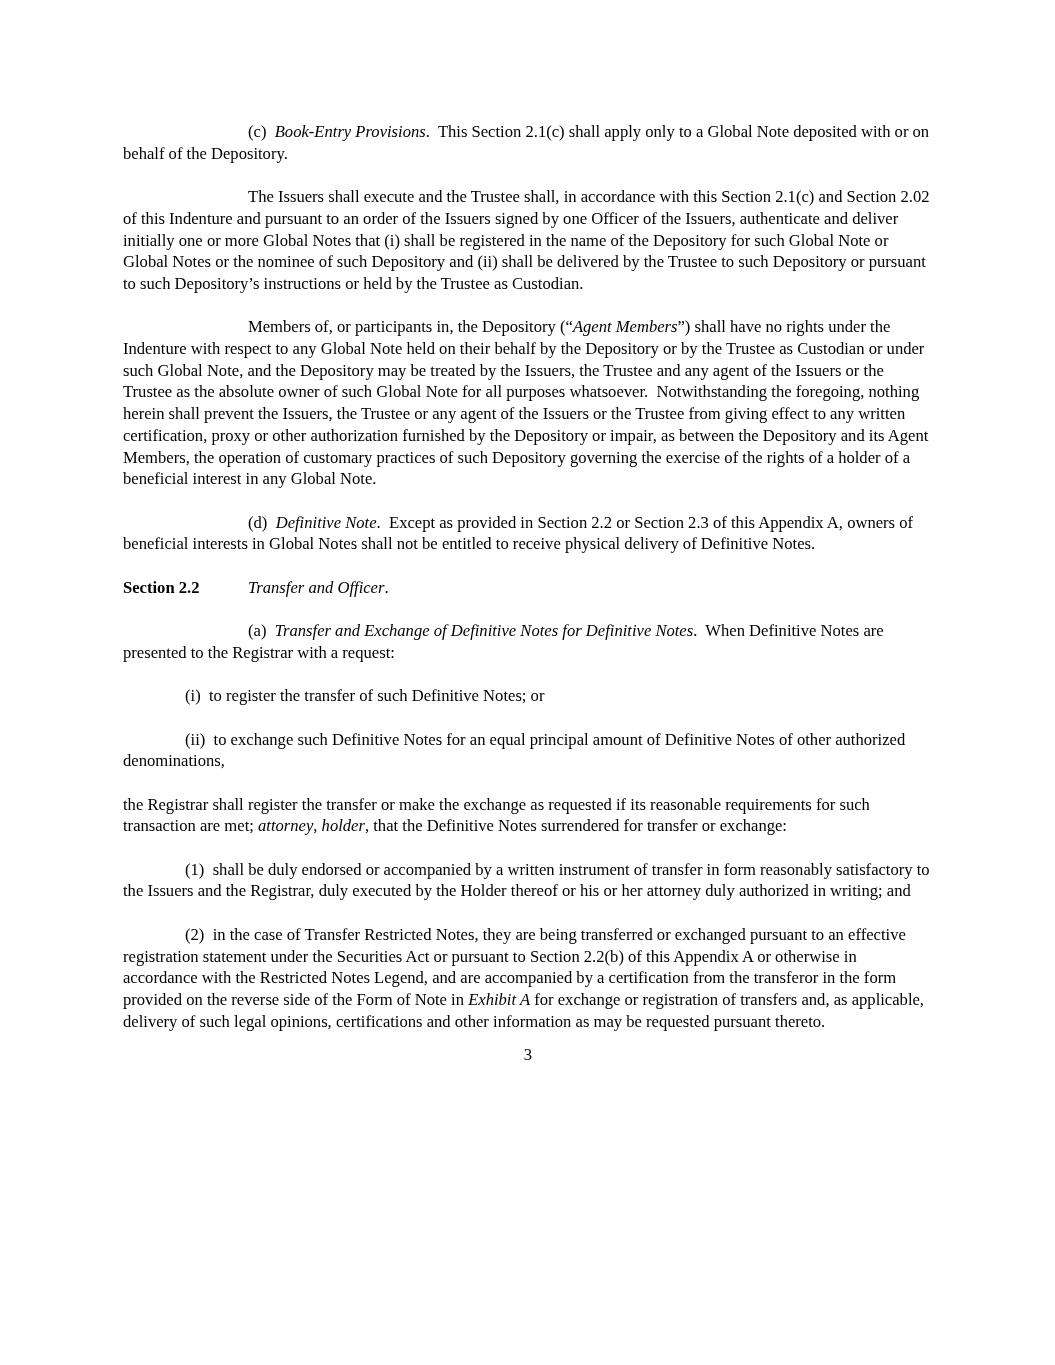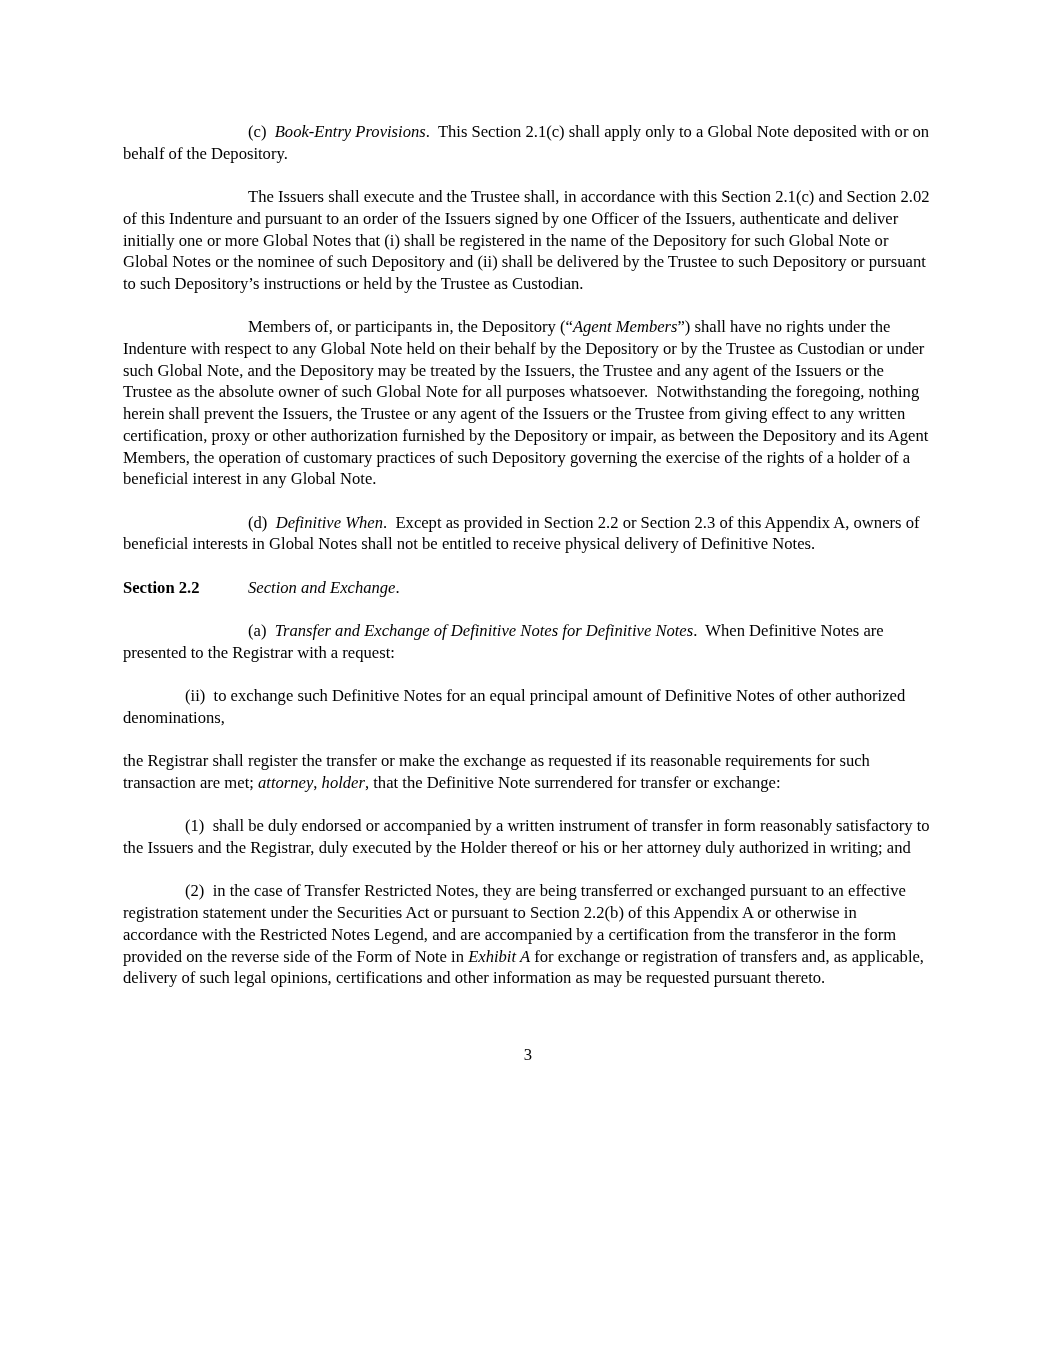--- a/index.html
+++ b/index.html
@@ -48,30 +48,31 @@
 <body>
 
 <div class="page">
 
   <p class="para"><span>(c)&nbsp; </span><span class="it">Book-Entry Provisions</span><span>.&nbsp; This Section 2.1(c) shall apply only to a Global Note deposited with or on behalf of the Depository.</span></p>
 
   <p class="para"><span>The Issuers shall execute and the Trustee shall, in accordance with this Section 2.1(c) and Section 2.02 of this Indenture and pursuant to an order of the Issuers signed by one Officer of the Issuers, authenticate and deliver initially one or more Global Notes that (i) shall be registered in the name of the Depository for such Global Note or Global Notes or the nominee of such Depository and (ii) shall be delivered by the Trustee to such Depository or pursuant to such Depository’s instructions or held by the Trustee as Custodian.</span></p>
 
   <p class="para"><span>Members of, or participants in, the Depository (“</span><span class="it">Agent Members</span><span>”) shall have no rights under the Indenture with respect to any Global Note held on their behalf by the Depository or by the Trustee as Custodian or under such Global Note, and the Depository may be treated by the Issuers, the Trustee and any agent of the Issuers or the Trustee as the absolute owner of such Global Note for all purposes whatsoever.&nbsp; Notwithstanding the foregoing, nothing herein shall prevent the Issuers, the Trustee or any agent of the Issuers or the Trustee from giving effect to any written certification, proxy or other authorization furnished by the Depository or impair, as between the Depository and its Agent Members, the operation of customary practices of such Depository governing the exercise of the rights of a holder of a beneficial interest in any Global Note.</span></p>
 
-  <p class="para"><span>(d)&nbsp; </span><span class="it">Definitive When</span><span>.&nbsp; Except as provided in Section 2.2 or Section 2.3 of this Appendix A, owners of beneficial interests in Global Notes shall not be entitled to receive physical delivery of Definitive Notes.</span></p>
+  <p class="para"><span>(d)&nbsp; </span><span class="it">Definitive Note</span><span>.&nbsp; Except as provided in Section 2.2 or Section 2.3 of this Appendix A, owners of beneficial interests in Global Notes shall not be entitled to receive physical delivery of Definitive Notes.</span></p>
 
-  <p class="section"><span class="seclabel">Section 2.2</span><span><span class="it">Section and Exchange</span><span>.</span></span></p>
+  <p class="section"><span class="seclabel">Section 2.2</span><span><span class="it">Transfer and Officer</span><span>.</span></span></p>
 
   <p class="para"><span>(a)&nbsp; </span><span class="it">Transfer and Exchange of Definitive Notes for Definitive Notes</span><span>.&nbsp; When Definitive Notes are presented to the Registrar with a request:</span></p>
 
+  <p class="list1"><span>(i)&nbsp; to register the transfer of such Definitive Notes; or</span></p>
 
   <p class="list1"><span>(ii)&nbsp; to exchange such Definitive Notes for an equal principal amount of Definitive Notes of other authorized denominations,</span></p>
 
-  <p class="flush"><span>the Registrar shall register the transfer or make the exchange as requested if its reasonable requirements for such transaction are met; </span><span class="it">attorney</span><span>, </span><span class="it">holder</span><span>, that the Definitive Note surrendered for transfer or exchange:</span></p>
+  <p class="flush"><span>the Registrar shall register the transfer or make the exchange as requested if its reasonable requirements for such transaction are met; </span><span class="it">attorney</span><span>, </span><span class="it">holder</span><span>, that the Definitive Notes surrendered for transfer or exchange:</span></p>
 
   <p class="list1"><span>(1)&nbsp; shall be duly endorsed or accompanied by a written instrument of transfer in form reasonably satisfactory to the Issuers and the Registrar, duly executed by the Holder thereof or his or her attorney duly authorized in writing; and</span></p>
 
   <p class="list1"><span>(2)&nbsp; in the case of Transfer Restricted Notes, they are being transferred or exchanged pursuant to an effective registration statement under the Securities Act or pursuant to Section 2.2(b) of this Appendix A or otherwise in accordance with the Restricted Notes Legend, and are accompanied by a certification from the transferor in the form provided on the reverse side of the Form of Note in </span><span class="it">Exhibit A</span><span> for exchange or registration of transfers and, as applicable, delivery of such legal opinions, certifications and other information as may be requested pursuant thereto.</span></p>
 
 
   <div class="pagenum">3</div>
 
 </div>
 

